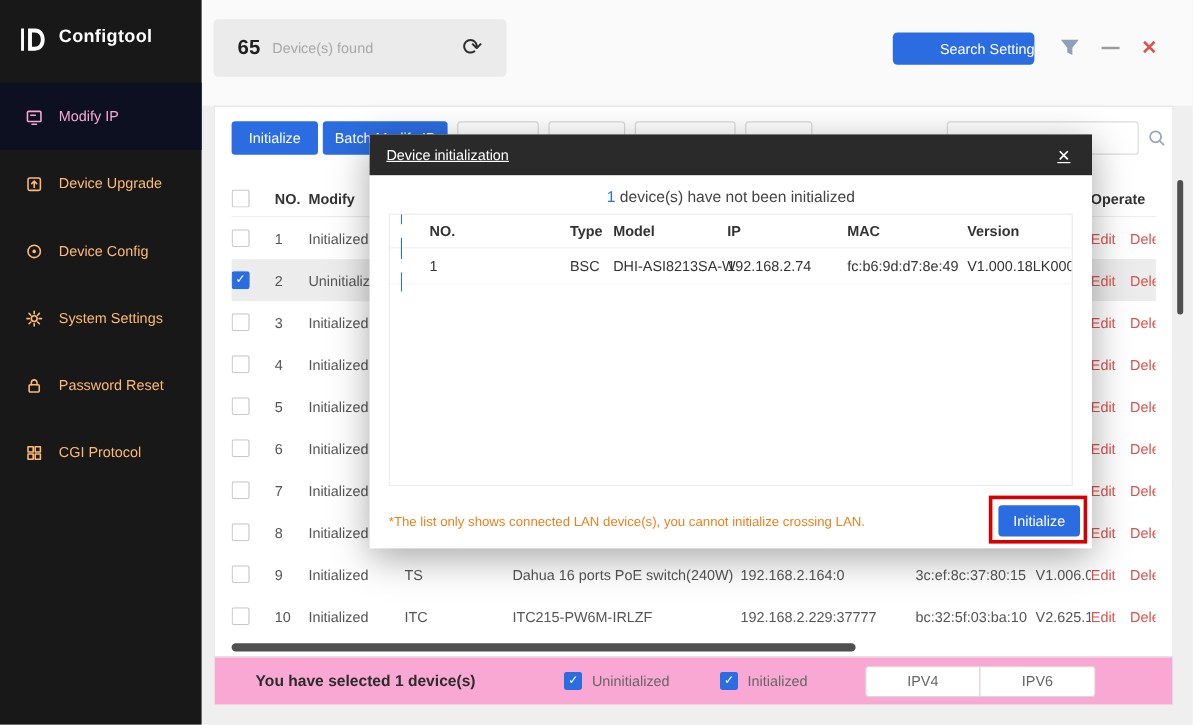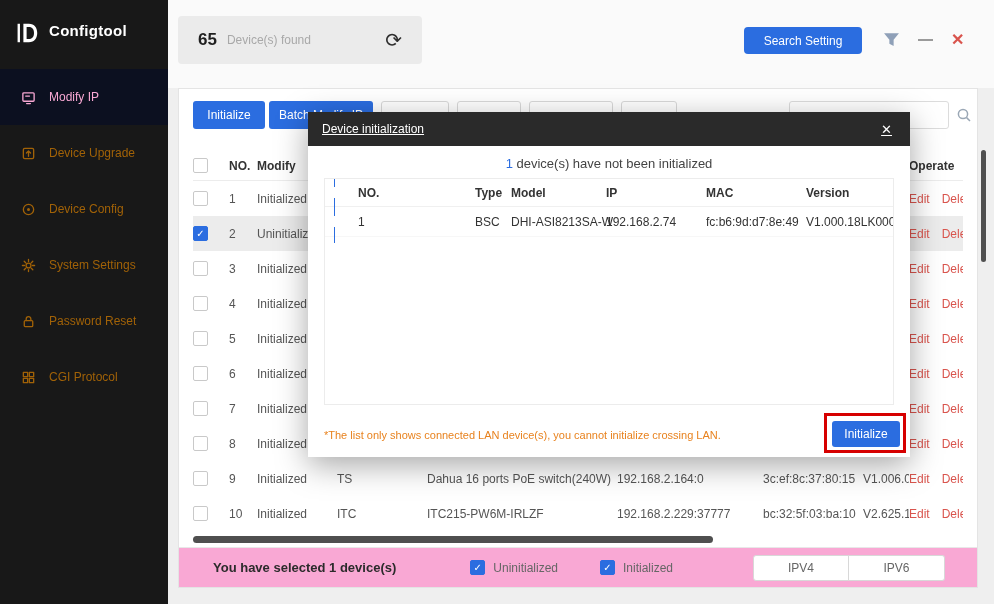--- a/index.html
+++ b/index.html
@@ -7,30 +7,30 @@
   body {
     position:relative; overflow:hidden;
     font-family:"Liberation Sans", sans-serif;
     background:#efefef; font-size:12px; color:#333;
   }
   
   .sidebar { position:absolute; left:0; top:0; width:168px; height:604px; background:#181818; color:#9a9a9a; z-index:2; }
   .brand { display:flex; align-items:flex-start; gap:9px; padding:22px 16px 18px 16px; color:#fff; }
   .brand-name { font-size:15px; font-weight:bold; letter-spacing:.3px; color:#fff; }
   .menu { margin-top:4px; }
-  .side-item { height:56px; display:flex; align-items:center; gap:13px; padding:0 20px; font-size:12px; cursor:pointer; color:#a16207; }
+  .side-item { height:56px; display:flex; align-items:center; gap:13px; padding:0 20px; font-size:12px; cursor:pointer; color:#fdba74; }
   .side-item.active { background:#0c1020; color:#f9a8d4; }
   .micon { width:16px; height:16px; display:flex; align-items:center; justify-content:center; }
   
   .top-strip { position:absolute; left:168px; top:0; right:0; height:88px; background:#fafafa; }
   .pill { position:absolute; left:178px; top:16px; width:244px; height:48px; background:#ebebeb; border-radius:4px; display:flex; align-items:center; padding:0 20px; gap:10px; }
   .count { font-size:17px; font-weight:bold; color:#1f1f1f; }
   .found { font-size:12px; color:#a8a8a8; }
   .refresh { margin-left:auto; font-size:20px; color:#2e2e2e; cursor:pointer; line-height:1; }
-  .btn-search-setting { position:absolute; left:744px; top:27px; width:118px; height:27px; background:var(--accent,#2b6de0); color:#fff; border:none; border-radius:4px; font-size:12px; cursor:pointer; }
+  .btn-search-setting { position:absolute; left:744px; top:27px; width:118px; height:27px; background:var(--accent,#2b6de0); color:#fff; border:none; border-radius:4px; font-size:12px; cursor:pointer;text-align:right; }
   .filter-ic { position:absolute; left:883px; top:32px; cursor:pointer; }
   .win-min { position:absolute; left:918px; top:39px; width:15px; height:2px; background:#9a9a9a; cursor:pointer; }
   .win-close { position:absolute; left:951px; top:30px; color:var(--danger,#e03a2f); font-size:16px; font-weight:bold; cursor:pointer; }
   
   .card { position:absolute; left:178px; top:88px; width:800px; height:500px; background:#fff; border:1px solid #e4e4e4; }
   .toolbar { position:absolute; left:14px; top:12px; right:14px; height:28px; }
   .btn-primary { background:var(--accent,#2b6de0); color:#fff; border:none; border-radius:3px; height:28px; font-size:12px; cursor:pointer; white-space:nowrap; overflow:hidden; }
   #btn-init-main { position:absolute; left:0; width:72px; }
   #btn-batch { position:absolute; left:76px; width:104px; }
   .btn-ghost { position:absolute; height:28px; background:#fff; border:1px solid #d9d9d9; border-radius:3px; cursor:pointer; }
@@ -57,21 +57,21 @@
   .cb { width:15px; height:15px; border:1px solid #c9c9c9; border-radius:2px; background:#fff; cursor:pointer; flex:0 0 auto; }
   .cb.checked { background:var(--accent,#2b6de0); border-color:var(--accent,#2b6de0); }
   .cb.checked::after { content:"✓"; display:block; color:#fff; font-size:10px; line-height:13px; text-align:center; }
   .hscroll { position:absolute; left:14px; top:447px; width:520px; height:7px; background:#4f4f4f; border-radius:4px; cursor:pointer; }
   .vscroll { position:absolute; left:981px; top:150px; width:5px; height:112px; background:#4f4f4f; border-radius:3px; z-index:3; cursor:pointer; }
   
   .card-footer { position:absolute; left:0; right:0; bottom:0; height:40px; border-top:1px solid #e8e8e8; display:flex; align-items:center; padding-left:34px; color:#666; background:#f9a8d4; }
   .sel-text { font-weight:bold; color:#2b2b2b; font-size:13px; }
   .f-cb1 { margin-left:74px; margin-right:8px; }
   .f-cb2 { margin-left:42px; margin-right:8px; }
-  .seg { display:flex; margin-left:auto; margin-right:32px;justify-content:space-between; }
+  .seg { display:flex; margin-left:auto; margin-right:64px;justify-content:space-between; }
   .seg-btn { width:96px; height:26px; border:1px solid #d8d8d8; background:#fff; color:#666; font-size:12px; cursor:pointer; display:flex; align-items:center; justify-content:center; }
   .seg-btn:first-child { border-radius:3px 0 0 3px; }
   .seg-btn:last-child { border-radius:0 3px 3px 0; border-left:none; }
   
   .dialog { position:absolute; left:308px; top:112px; width:602px; height:345px; background:#fff; box-shadow:0 8px 30px rgba(0,0,0,.35); z-index:10; }
   .dlg-head { height:34px; background:#2a2a2a; color:#fff; display:flex; align-items:center; padding:0 14px; font-size:12px;text-decoration:underline; }
   .dlg-close { margin-left:auto; cursor:pointer; font-size:13px; color:#fff; padding:0 4px; }
   .dlg-msg { text-align:center; margin-top:10px; font-size:13px; color:#444; }
   .dlg-msg .num { color:var(--accent,#2b6de0); }
   .dlg-table { position:absolute; left:16px; right:16px; top:66px; bottom:52px; border:1px solid #ececec; overflow:hidden; }

